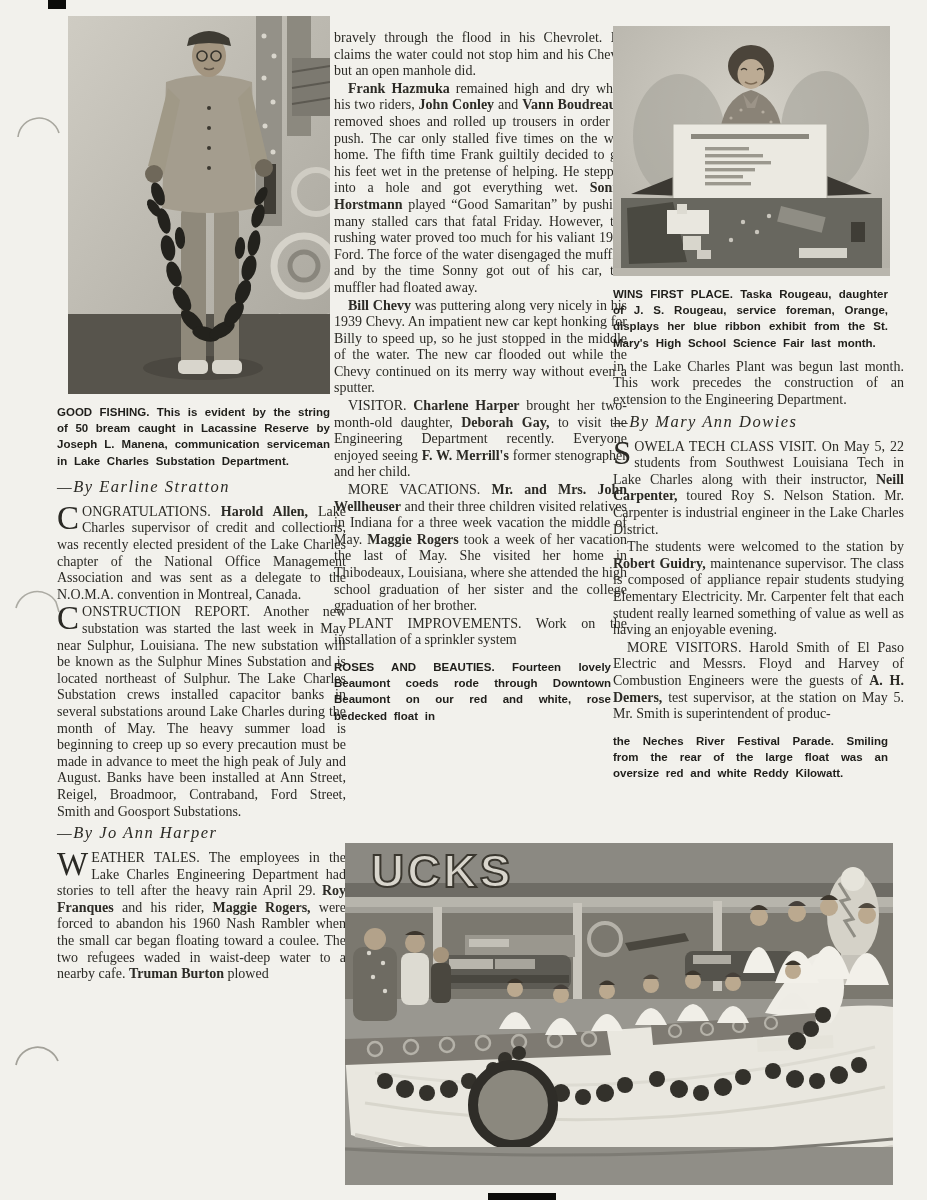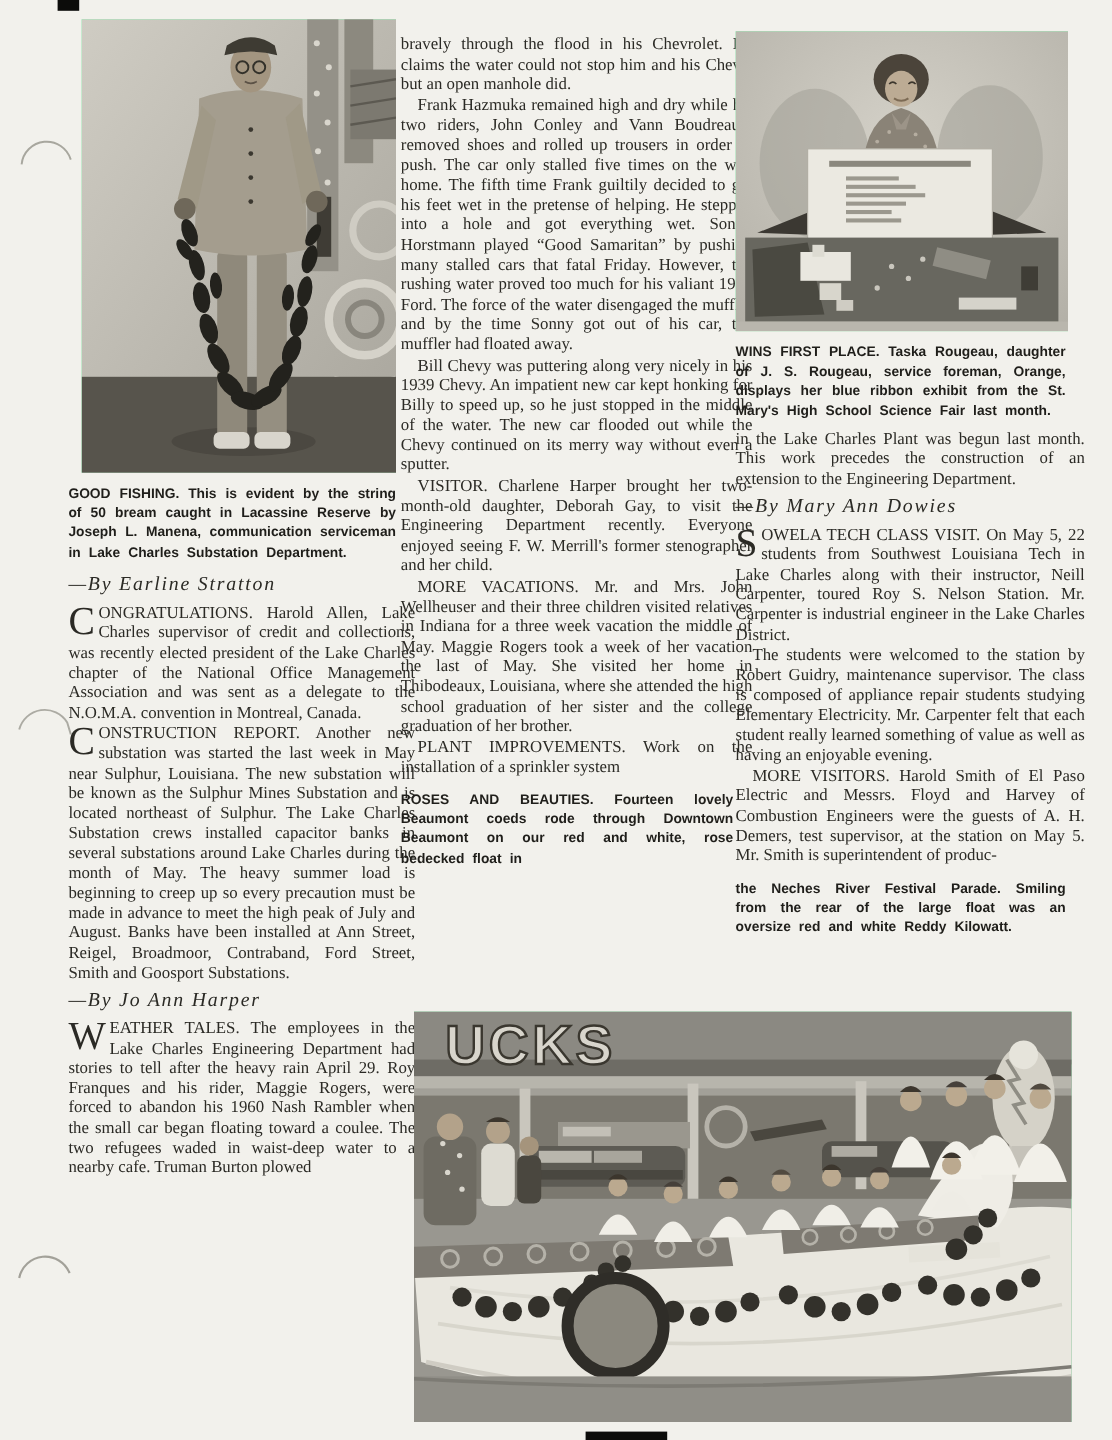--- a/index.html
+++ b/index.html
@@ -5,28 +5,28 @@
   html,body{margin:0;padding:0;background:#e8e7e2;}
   .page{position:relative;width:927px;height:1200px;background:#f2f1ec;overflow:hidden;
         font-family:"Liberation Serif","DejaVu Serif",serif;color:#2b2a25;}
   .col{position:absolute;text-align:justify;font-size:14px;line-height:16.6px;}
   .col-left{left:57px;top:16px;width:289px;}
   .col-mid{left:334px;top:30px;width:293px;}
   .col-right{left:613px;top:26px;width:291px;}
   p{margin:0;}
   p.para{margin:0 0 1px 0;}
   p.indent{text-indent:14px;}
-  .b{font-weight:normal;}
+  .b{font-weight:bold;}
   p.byline{text-align:left;font-style:italic;font-size:16.5px;letter-spacing:1.5px;
            margin:3px 6px 7px 0;line-height:20px;}
   p.caption{font-family:"Liberation Sans","DejaVu Sans",sans-serif;font-weight:bold;
             font-size:11.5px;line-height:16.2px;color:#1f1e1a;word-spacing:3.5px;
             margin:10px 16px 8px 0;text-align:justify;}
   .dropcap{float:left;font-size:33px;line-height:27px;padding:1px 3px 0 0;}
-  .photo{position:relative;background:#86efac;}
+  .photo{position:relative;background:#a3a3a3;}
   .photo svg{display:block;}
   .photo-fishing{width:262px;height:378px;margin-left:11px;}
   .photo-science{width:277px;height:250px;}
   .photo-parade{position:absolute;left:345px;top:843px;width:548px;height:342px;}
   .punch{position:absolute;left:12px;width:52px;height:40px;}
   .mark{position:absolute;background:#0c0c0a;}
   .mark-top{left:48px;top:0;width:18px;height:9px;}
   .mark-bottom{left:488px;top:1193px;width:68px;height:7px;}
 </style>
 </head>

